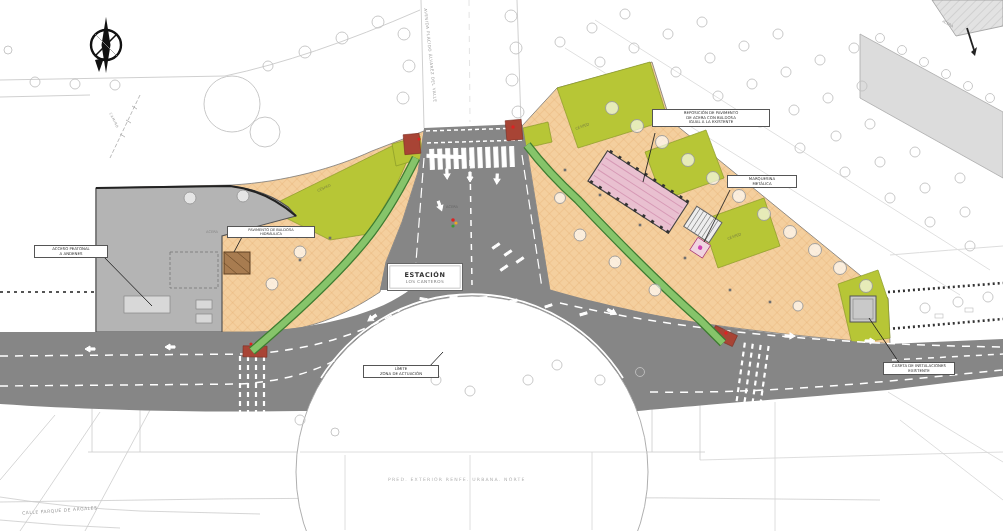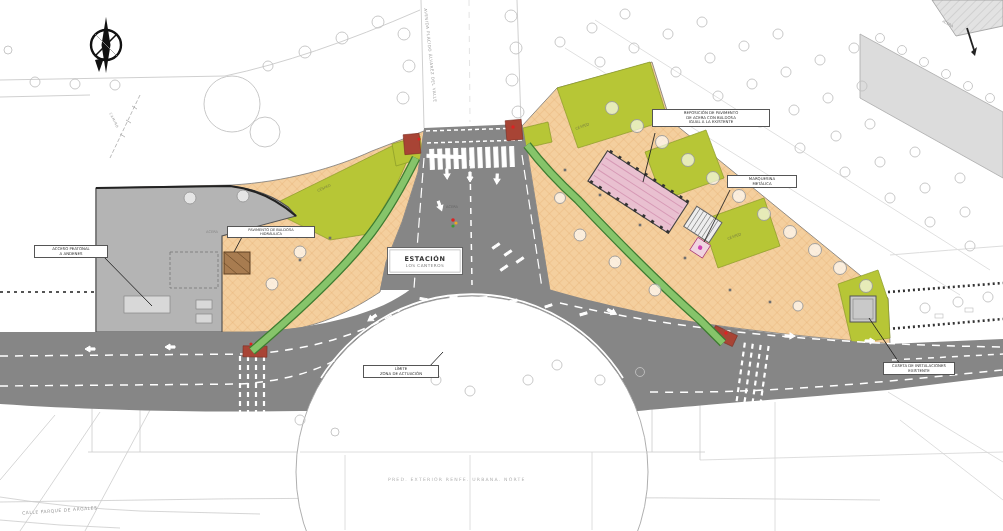--- a/index.html
+++ b/index.html
@@ -4,21 +4,21 @@
 <style>
   html,body{margin:0;padding:0;background:#fff;}
   #stage{position:relative;width:1003px;height:531px;background:#ffffff;overflow:hidden;
          font-family:"DejaVu Sans",sans-serif;}
   #stage svg{position:absolute;left:0;top:0;}
   .callout{position:absolute;background:#fff;border:0.8px solid #555;color:#333;
            font:3.9px/1.18 "DejaVu Sans",sans-serif;text-align:center;padding:1px 2px;z-index:6;}
   .callout div{white-space:nowrap;}
   .slabel{position:absolute;color:#9a9a9a;font-family:"DejaVu Sans",sans-serif;
           white-space:nowrap;z-index:5;letter-spacing:.5px;}
-  #station-box{position:absolute;left:387px;top:247px;width:74px;height:26px;background:#fff;
+  #station-box{position:absolute;left:387px;top:263px;width:74px;height:26px;background:#fff;
            border:1px solid #666;box-shadow:inset 0 0 0 1.5px #fff, inset 0 0 0 2.2px #b5b5b5;
            display:flex;flex-direction:column;align-items:center;justify-content:center;z-index:6;}
   #station-box .l1{font-size:6.5px;font-weight:bold;color:#333;letter-spacing:.6px;}
   #station-box .l2{font-size:4.2px;color:#777;letter-spacing:.5px;}
 </style>
 </head>
 <body>
 
 <div id="stage">
 

